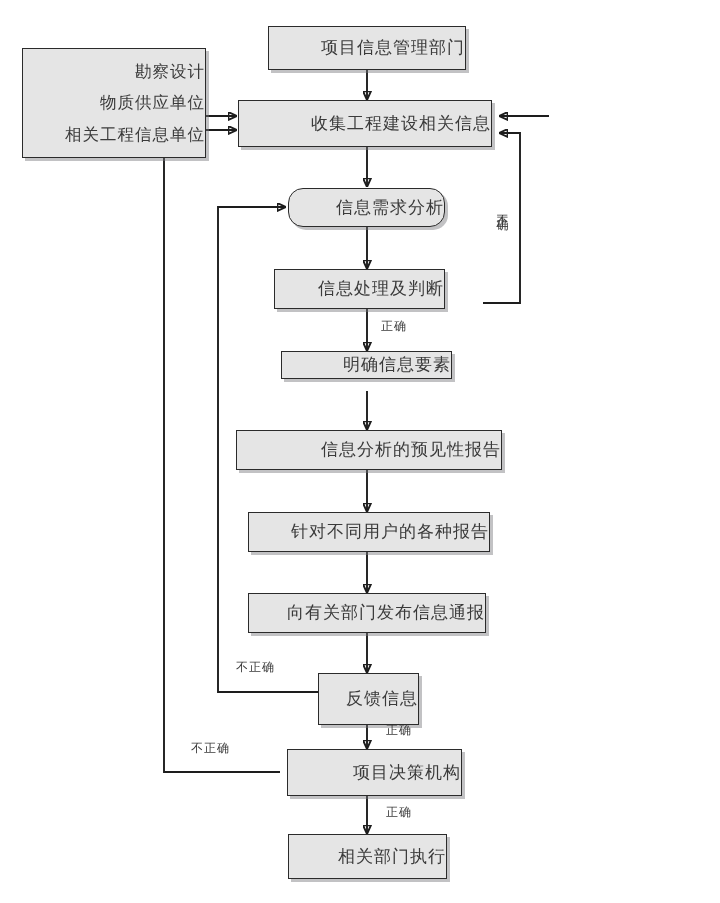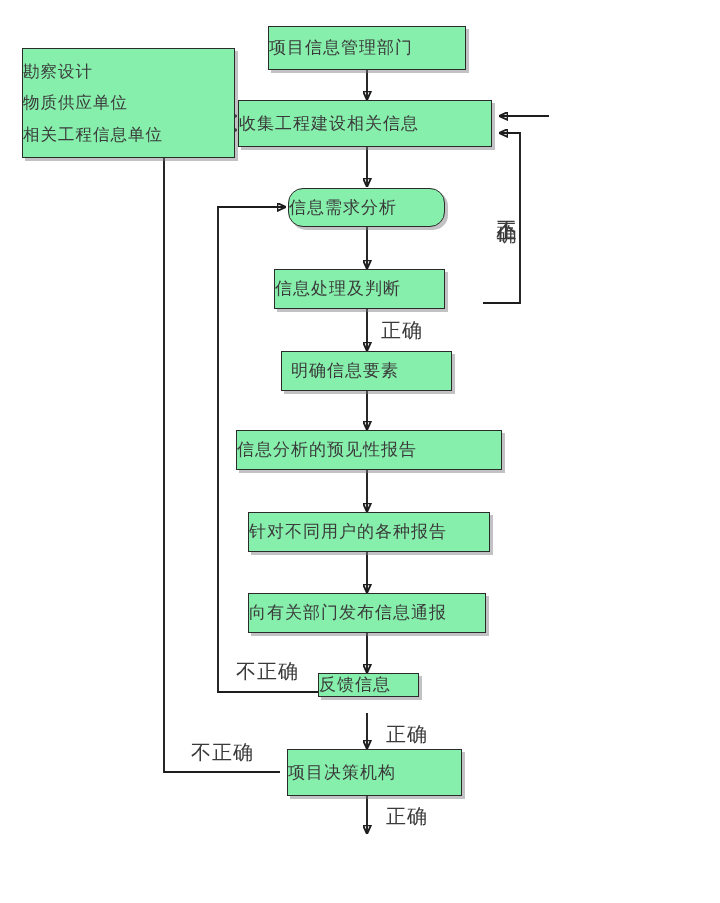--- a/index.html
+++ b/index.html
@@ -11,40 +11,40 @@
   #stage{
     position:relative;
     width:720px;
     height:903px;
     background:#ffffff;
     overflow:hidden;
   }
   .node{
     position:absolute;
     box-sizing:border-box;
-    background:#86efac;
+    background:#e5e5e5;
     border:1.6px solid #2b2b2b;
     box-shadow:3px 3px 0 0 rgba(120,120,125,0.45);
     display:flex;
     flex-direction:column;
-    align-items:flex-start;
+    align-items:flex-end;
     justify-content:center;
     color:#3a3a3a;
     font-size:17px;
     letter-spacing:1px;
     line-height:1.05;
     text-align:center;
     white-space:nowrap;
   }
   .node .ln{display:block;padding:2px 0;}
   .node.multi{justify-content:space-evenly;}
   .node.multi .ln{font-size:16.5px;padding:0;}
   .edge-label{
     position:absolute;
-    font-size:20px;
+    font-size:12px;
     color:#3a3a3a;
     letter-spacing:1px;
     white-space:nowrap;
     line-height:1;
   }
   .edge-label.vert{
     writing-mode:vertical-rl;
     text-orientation:upright;
     letter-spacing:2px;
     line-height:1.05;
@@ -101,63 +101,66 @@
 
     <path d="M280,772 L164,772 L164,130 L236,130" marker-end="url(#ah)"></path>
 
     <line x1="367" y1="796" x2="367" y2="833" marker-end="url(#ah)"></line>
   </svg>
 
   <div class="node" style="left:268px;top:26px;width:198px;height:44px;">
     <span class="ln">项目信息管理部门</span>
   </div>
 
-  <div class="node multi" style="left:22px;top:48px;width:213px;height:110px;">
+  <div class="node multi" style="left:22px;top:48px;width:184px;height:110px;">
     <span class="ln">勘察设计</span>
     <span class="ln">物质供应单位</span>
     <span class="ln">相关工程信息单位</span>
   </div>
 
 
   <div class="node" style="left:238px;top:100px;width:254px;height:47px;">
     <span class="ln">收集工程建设相关信息</span>
   </div>
 
   <div class="node" style="left:288px;top:188px;width:157px;height:39px;border-radius:15px;">
     <span class="ln">信息需求分析</span>
   </div>
 
   <div class="node" style="left:274px;top:269px;width:171px;height:40px;">
     <span class="ln">信息处理及判断</span>
   </div>
 
-  <div class="node" style="left:281px;top:351px;width:171px;height:40px;padding-left:9px;">
+  <div class="node" style="left:281px;top:351px;width:171px;height:28px;padding-left:9px;">
     <span class="ln">明确信息要素</span>
   </div>
 
   <div class="node" style="left:236px;top:430px;width:266px;height:40px;">
     <span class="ln">信息分析的预见性报告</span>
   </div>
 
   <div class="node" style="left:248px;top:512px;width:242px;height:40px;">
     <span class="ln">针对不同用户的各种报告</span>
   </div>
 
   <div class="node" style="left:248px;top:593px;width:238px;height:40px;">
     <span class="ln">向有关部门发布信息通报</span>
   </div>
 
-  <div class="node" style="left:318px;top:673px;width:101px;height:24px;">
+  <div class="node" style="left:318px;top:673px;width:101px;height:52px;">
     <span class="ln">反馈信息</span>
   </div>
 
   <div class="node" style="left:287px;top:749px;width:175px;height:47px;">
     <span class="ln">项目决策机构</span>
   </div>
 
+  <div class="node" style="left:288px;top:834px;width:159px;height:45px;">
+    <span class="ln">相关部门执行</span>
+  </div>
 
   <div class="edge-label vert" style="left:496px;top:205px;">不正确</div>
 
   <div class="edge-label" style="left:381px;top:320px;">正确</div>
 
   <div class="edge-label" style="left:236px;top:661px;">不正确</div>
 
   <div class="edge-label" style="left:386px;top:724px;">正确</div>
 
   <div class="edge-label" style="left:191px;top:742px;">不正确</div>

